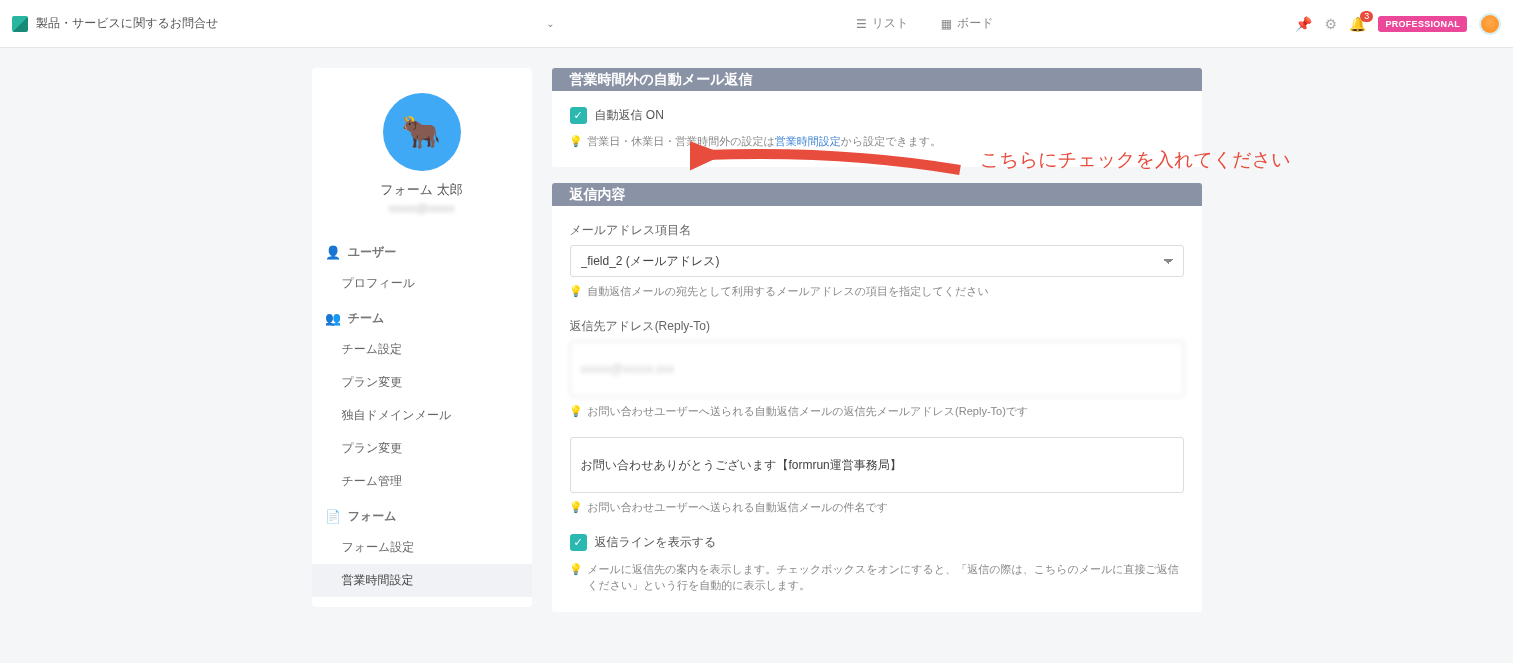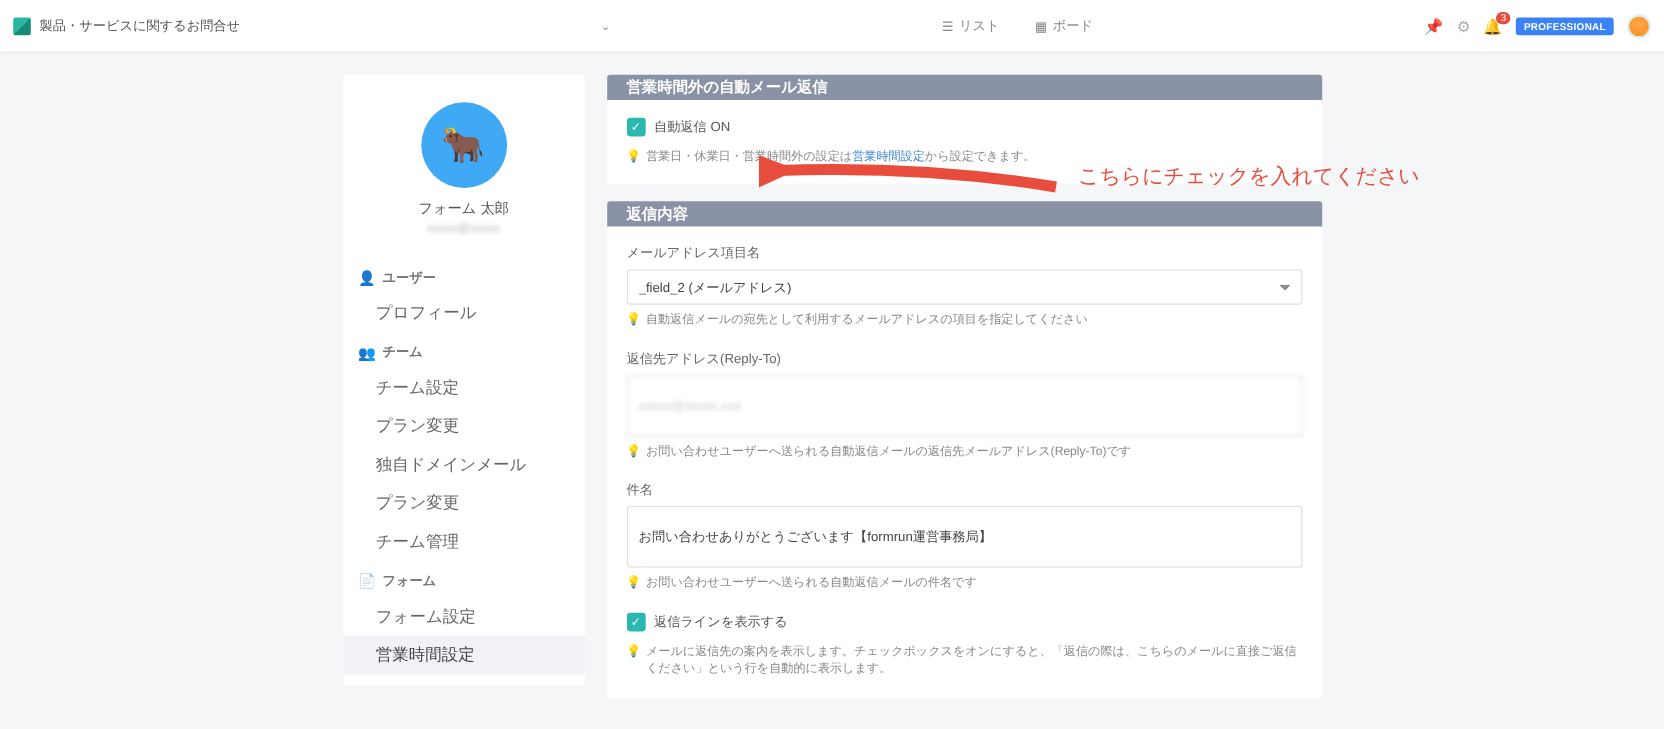--- a/index.html
+++ b/index.html
@@ -8,34 +8,34 @@
 .topbar { height: 48px; background: #fff; border-bottom: 1px solid #e6e6e6; display: flex; align-items: center; padding: 0 12px; justify-content: space-between; }
 .topbar-left { display: flex; align-items: center; gap: 8px; }
 .topbar-logo { width: 16px; height: 16px; background: linear-gradient(135deg, #2ab5a0 50%, #1a8a78 50%); border-radius: 2px; }
 .topbar-title { color: #555; font-size: 12px; }
 .topbar-chevron { color: #888; font-size: 10px; margin-left: 320px; }
 .topbar-center { display: flex; align-items: center; gap: 32px; }
 .view-tab { display: flex; align-items: center; gap: 5px; color: #888; font-size: 12px; cursor: pointer; }
 .topbar-right { display: flex; align-items: center; gap: 12px; }
 .topbar-icon { color: #aaa; font-size: 14px; cursor: pointer; position: relative; }
 .notif-badge { position: absolute; top: -5px; right: -7px; background: #e74c3c; color: #fff; font-size: 9px; border-radius: 8px; padding: 1px 4px; line-height: 1.1; }
-.badge-plan { background: #3b82f6; color: #fff; font-size: 9px; font-weight: bold; padding: 3px 7px; border-radius: 3px; letter-spacing: 0.3px; }
+.badge-plan { background: #ec4899; color: #fff; font-size: 9px; font-weight: bold; padding: 3px 7px; border-radius: 3px; letter-spacing: 0.3px; }
 .avatar-small { width: 22px; height: 22px; border-radius: 50%; background: radial-gradient(circle at 50% 40%, #ffa94d 0%, #ff8c1a 100%); border: 2px solid #d9f0f5; }
 
 .main { display: flex; justify-content: center; padding: 20px 0; gap: 20px; }
 
 .sidebar { width: 220px; background: #fff; border-radius: 4px; padding: 20px 0 10px; height: fit-content; }
 .sidebar-avatar { display: flex; flex-direction: column; align-items: center; padding: 5px 0 20px; }
 .avatar-circle { width: 78px; height: 78px; border-radius: 50%; background: #3fa9f5; display: flex; align-items: center; justify-content: center; }
 .avatar-inner { font-size: 32px; }
 .sidebar-name { font-weight: normal; font-size: 13px; margin-top: 10px; color: #555; }
 .sidebar-sub { color: #bbb; font-size: 11px; margin-top: 3px; filter: blur(2px); }
 .sidebar-section { padding: 10px 14px 6px; font-size: 12px; color: #777; font-weight: bold; display: flex; align-items: center; gap: 6px; }
 .sidebar-section .sicon { color: #aaa; font-size: 13px; }
-.sidebar-item { padding: 8px 14px 8px 30px; font-size: 15px; color: #666; cursor: pointer; }
+.sidebar-item { padding: 8px 14px 8px 30px; font-size: 12px; color: #666; cursor: pointer; }
 .sidebar-item.active { background: #f0f2f5; color: #444; }
 
 .content { width: 650px; display: flex; flex-direction: column; gap: 16px; }
 .panel-header { background: #8a92a5; color: #fff; padding: 3px 18px; font-size: 14px; font-weight: bold; border-radius: 3px 3px 0 0; }
 .panel-body { background: #fff; padding: 16px 18px 18px; border-radius: 0 0 3px 3px; margin-top: -1px; }
 .checkbox-row { display: flex; align-items: center; gap: 8px; margin-bottom: 10px; }
 .checkbox { width: 17px; height: 17px; background: #2ab8b1; border-radius: 3px; display: flex; align-items: center; justify-content: center; color: #fff; font-size: 11px; cursor: pointer; }
 .check-label { font-size: 12px; color: #555; }
 .hint { font-size: 11px; color: #888; display: flex; align-items: center; gap: 4px; }
 .hint a { color: #3b82d4; text-decoration: none; }
@@ -154,21 +154,20 @@
         <div class="form-group">
           <label class="form-label">返信先アドレス(Reply-To)</label>
           <input class="form-input blurred" value="xxxxx@xxxxx.xxx" style="">
           <div class="field-hint">
             <span class="bulb">💡</span>
             <span>お問い合わせユーザーへ送られる自動返信メールの返信先メールアドレス(Reply-To)です</span>
           </div>
         </div>
 
         <div class="form-group">
-          <label class="form-label">件名</label>
           <input class="form-input" value="お問い合わせありがとうございます【formrun運営事務局】" style="">
           <div class="field-hint">
             <span class="bulb">💡</span>
             <span>お問い合わせユーザーへ送られる自動返信メールの件名です</span>
           </div>
         </div>
 
         <div class="checkbox-row">
           <div class="checkbox">✓</div>
           <span class="check-label">返信ラインを表示する</span>

